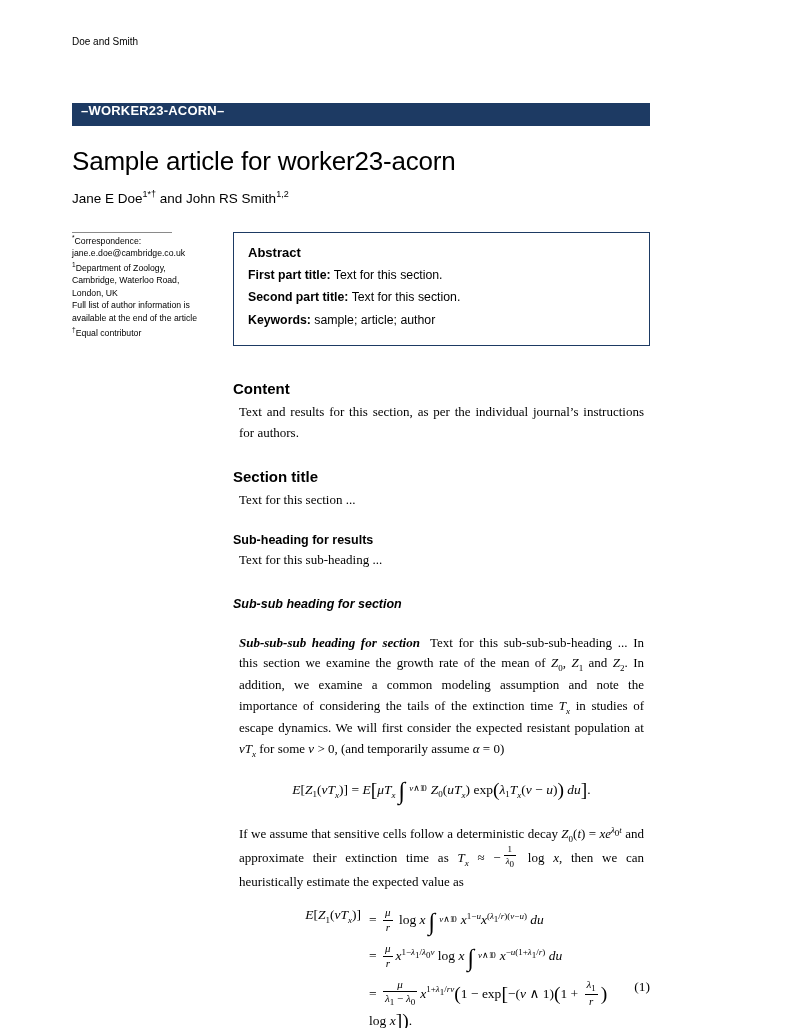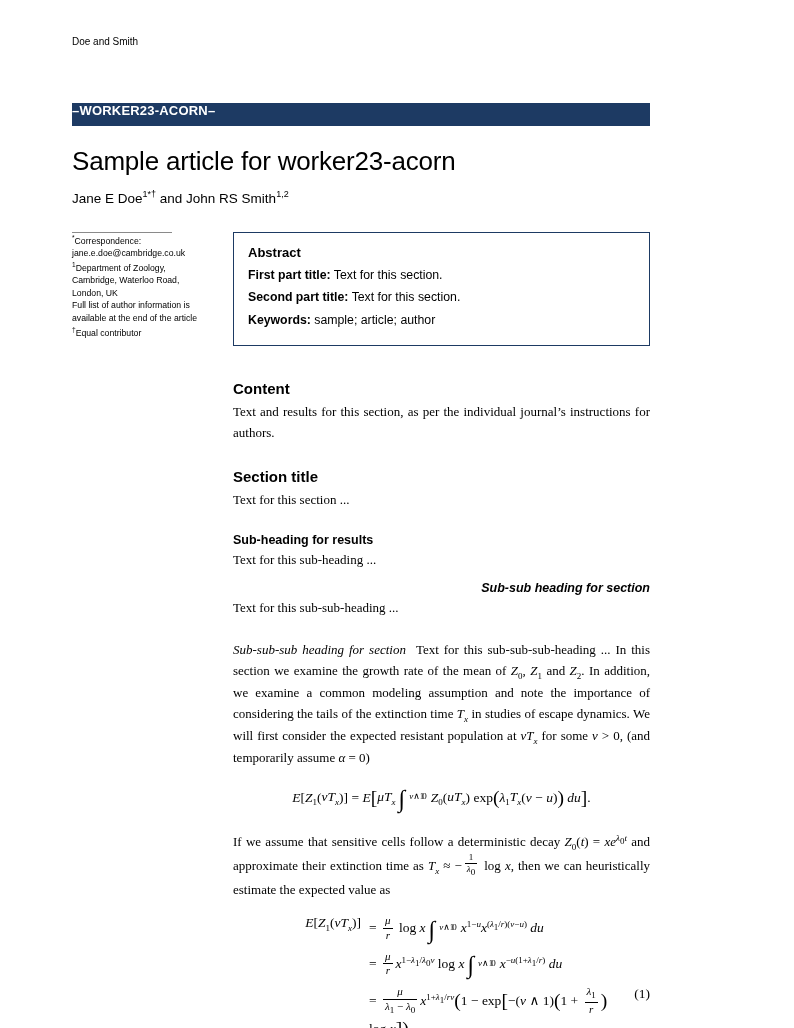--- a/index.html
+++ b/index.html
@@ -2,46 +2,46 @@
 <html><head>
 <meta charset="utf-8">
 <style>
   html,body{margin:0;padding:0;background:#ffffff;}
   .page{position:relative;width:722px;height:1028px;background:#fff;overflow:hidden;
         font-family:"Liberation Serif", serif;color:#000;}
 
   .running-header{margin:36px 72px 0;font:10px "Liberation Sans", sans-serif;}
 
   .banner{margin:56px 72px 0;height:23px;line-height:23px;background:#1d3a63;color:#fff;
-          font:bold 13px "Liberation Sans", sans-serif;letter-spacing:.2px;box-sizing:border-box;}
+          font:bold 13px "Liberation Sans", sans-serif;padding-left:9px;letter-spacing:.2px;box-sizing:border-box;}
 
   .title{margin:20px 72px 0;font:500 26px "Liberation Sans", sans-serif;letter-spacing:-.2px;}
 
   .authors{margin:12px 72px 0;font:500 13.5px "Liberation Sans", sans-serif;}
   .authors sup{font-size:9px;}
 
   .two-col{margin:26px 72px 0;display:flex;gap:16px;align-items:flex-start;}
   .sidebar{flex:0 0 145px;font:8.7px/1.45 "Liberation Sans", sans-serif;}
   .sidebar-rule{width:100px;border-top:1px solid #8a8a8a;margin-bottom:5px;}
   .sidebar div{margin:0;}
   .sidebar sup{font-size:6.5px;}
 
   .abstract-box{flex:1;border:1.6px solid #1d3a63;padding:10px 14px 12px;box-sizing:border-box;
                 font:12.3px/1.5 "Liberation Sans", sans-serif;}
   .abstract-title{font-weight:bold;font-size:13px;margin-bottom:1px;}
   .abstract-item{margin:4px 0;}
   .abstract-item b{font-weight:bold;}
 
   .main{margin:34px 72px 0 233px;}
-  .main p{font:13px/1.6 "Liberation Serif", serif;text-align:justify;margin:0 0 8px;}
+  .main p{font:13px/1.6 "Liberation Serif", serif;text-align:justify;margin:0 6px 8px;}
   .h-section{font:bold 15px "Liberation Sans", sans-serif;margin:24px 0 5px;}
   .h-sub{font:600 12.5px "Liberation Sans", sans-serif;margin:22px 0 3px;}
-  .h-subsub{font:italic 600 12.5px "Liberation Sans", sans-serif;margin:10px 0 3px;text-align:right;}
+  .h-subsub{font:italic 600 12.5px "Liberation Sans", sans-serif;margin:26px 0 3px;}
   .first-h{margin-top:0;}
-  .runin{font-style:italic;font-weight:400;padding-right:10px;}
+  .runin{font-style:italic;font-weight:700;padding-right:10px;}
   .gap-top{margin-top:22px !important;}
 
   
   .eq-display{margin:16px 0 18px;text-align:center;font:13.5px "Liberation Serif", serif;}
   .eq-align{margin:14px 0 0;font:13.5px "Liberation Serif", serif;}
   .eq-row{display:flex;align-items:flex-start;margin:7px 0;}
   .eq-row .lhs{flex:0 0 128px;text-align:right;}
   .eq-row .rhs{flex:1;padding-left:8px;text-align:left;}
   .eq-row .eqnum{flex:0 0 34px;text-align:right;font-style:normal;}
 
@@ -108,21 +108,20 @@
     <h2 class="h-section first-h">Content</h2>
     <p>Text and results for this section, as per the individual journal’s instructions for authors.</p>
 
     <h2 class="h-section">Section title</h2>
     <p>Text for this section ...</p>
 
     <h3 class="h-sub">Sub-heading for results</h3>
     <p>Text for this sub-heading ...</p>
 
     <h3 class="h-subsub">Sub-sub heading for section</h3>
-    <p>Text for this sub-sub-heading ...</p>
 
     <p class="gap-top"><span class="runin">Sub-sub-sub heading for section</span><span>Text for this sub-sub-sub-heading ... In this section we examine the growth rate of the mean of <i>Z</i><sub>0</sub>, <i>Z</i><sub>1</sub> and <i>Z</i><sub>2</sub>. In addition, we examine a common modeling assumption and note the importance of considering the tails of the extinction time <i>T<sub>x</sub></i> in studies of escape dynamics. We will first consider the expected resistant population at <i>vT<sub>x</sub></i> for some <i>v</i> &gt; 0, (and temporarily assume <i>α</i> = 0)</span></p>
 
     <div class="eq-display"><i>E</i><span>[</span><i>Z</i><sub>1</sub>(<i>vT<sub>x</sub></i>)<span>]</span> = <i>E</i><span class="big">[</span><i>μT<sub>x</sub></i><span class="int">∫</span><span class="lims">
           <span class="up"><i>v</i>∧1</span>
           <span class="lo">0</span>
         </span><i>Z</i><sub>0</sub>(<i>uT<sub>x</sub></i>) exp<span class="big">(</span><i>λ</i><sub>1</sub><i>T<sub>x</sub></i>(<i>v</i> − <i>u</i>)<span class="big">)</span> <i>du</i><span class="big">]</span>.</div>
 
     <p>If we assume that sensitive cells follow a deterministic decay <i>Z</i><sub>0</sub>(<i>t</i>) = <i>xe</i><sup><i>λ</i><sub>0</sub><i>t</i></sup> and approximate their extinction time as <i>T<sub>x</sub></i> ≈ −<span class="frac sfrac">
           <span class="num">1</span>

